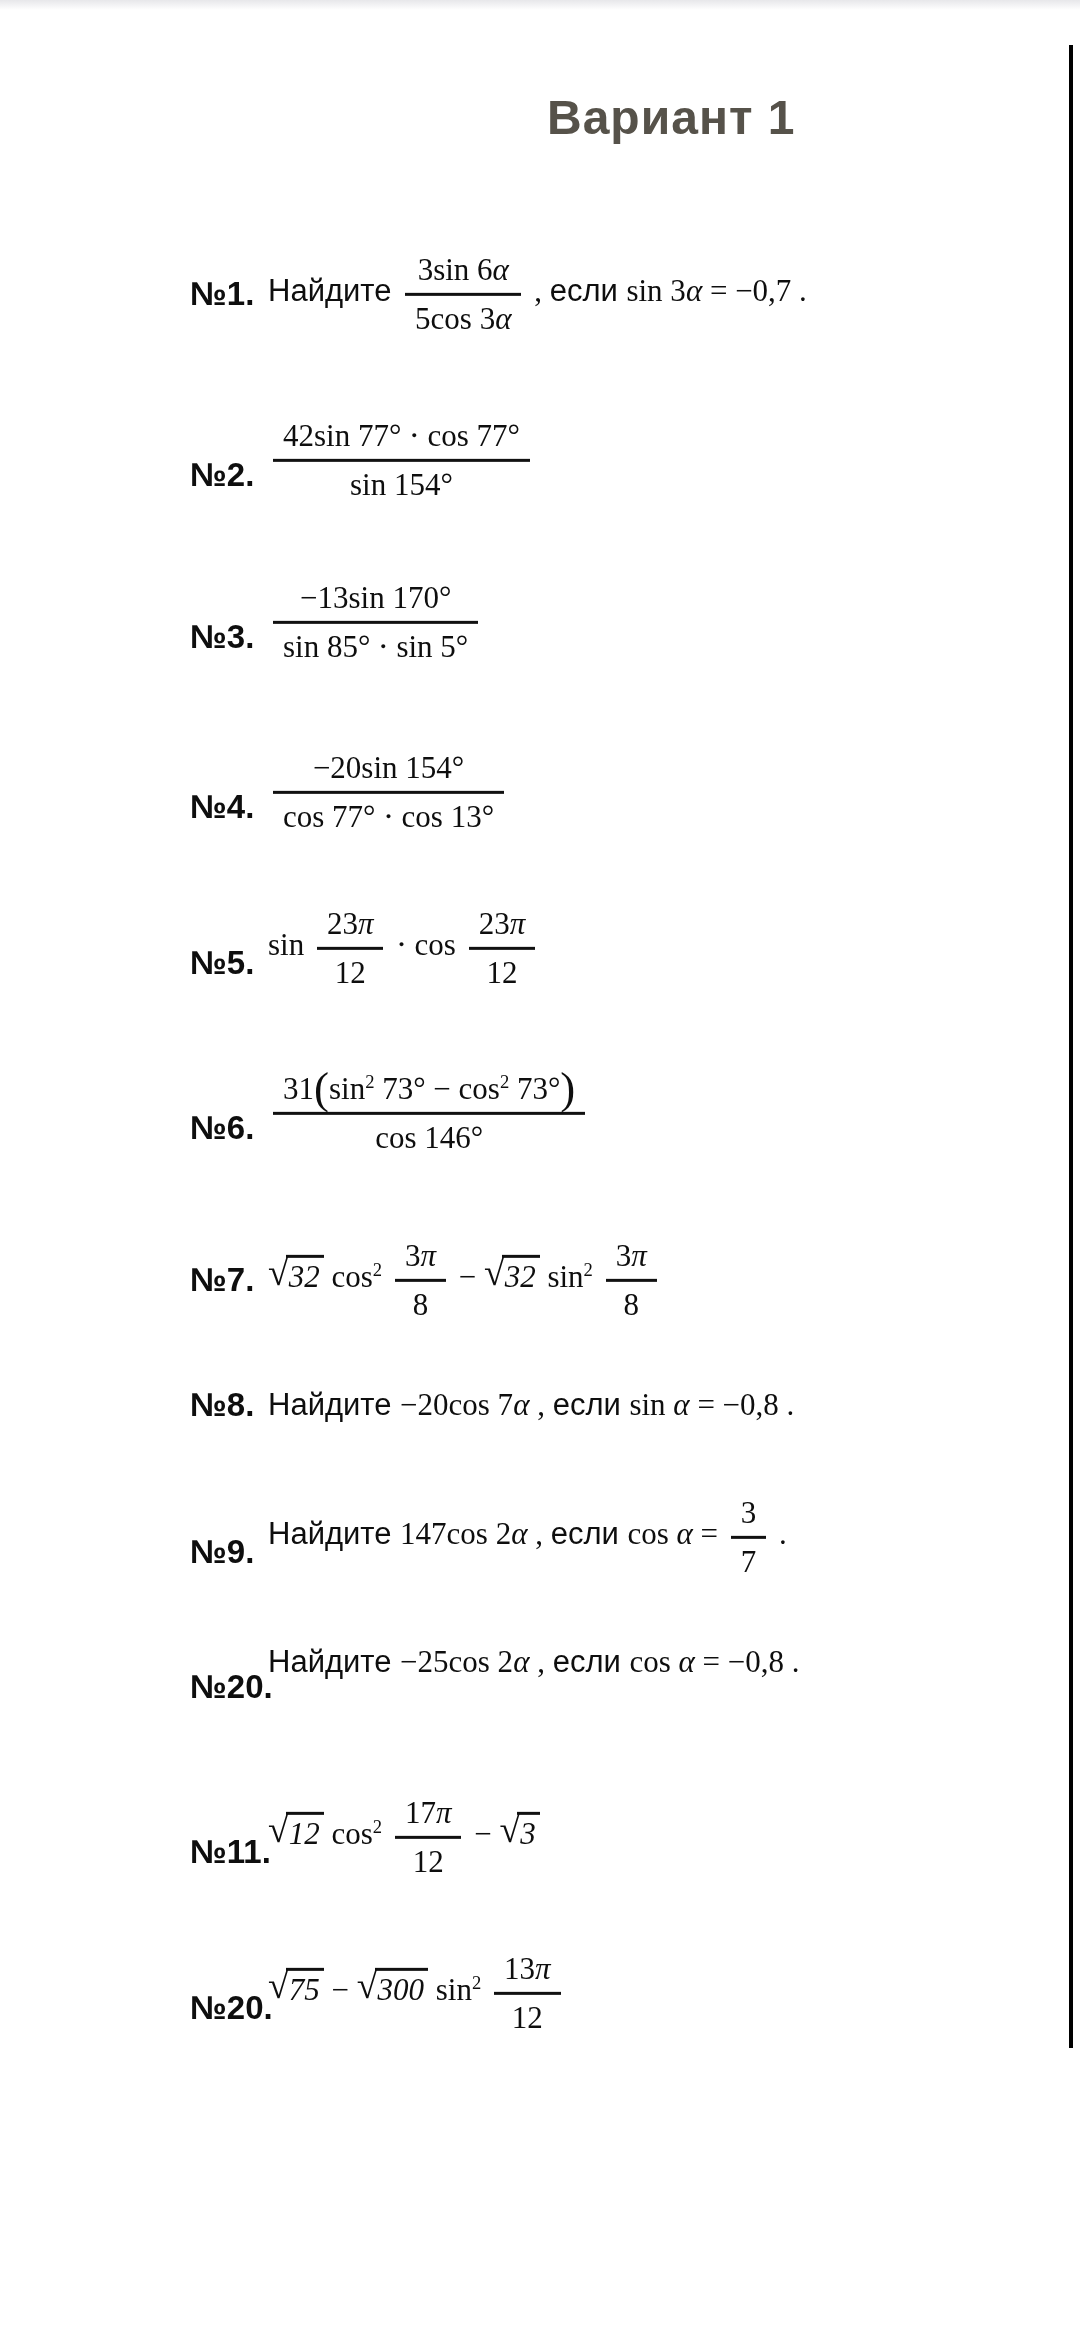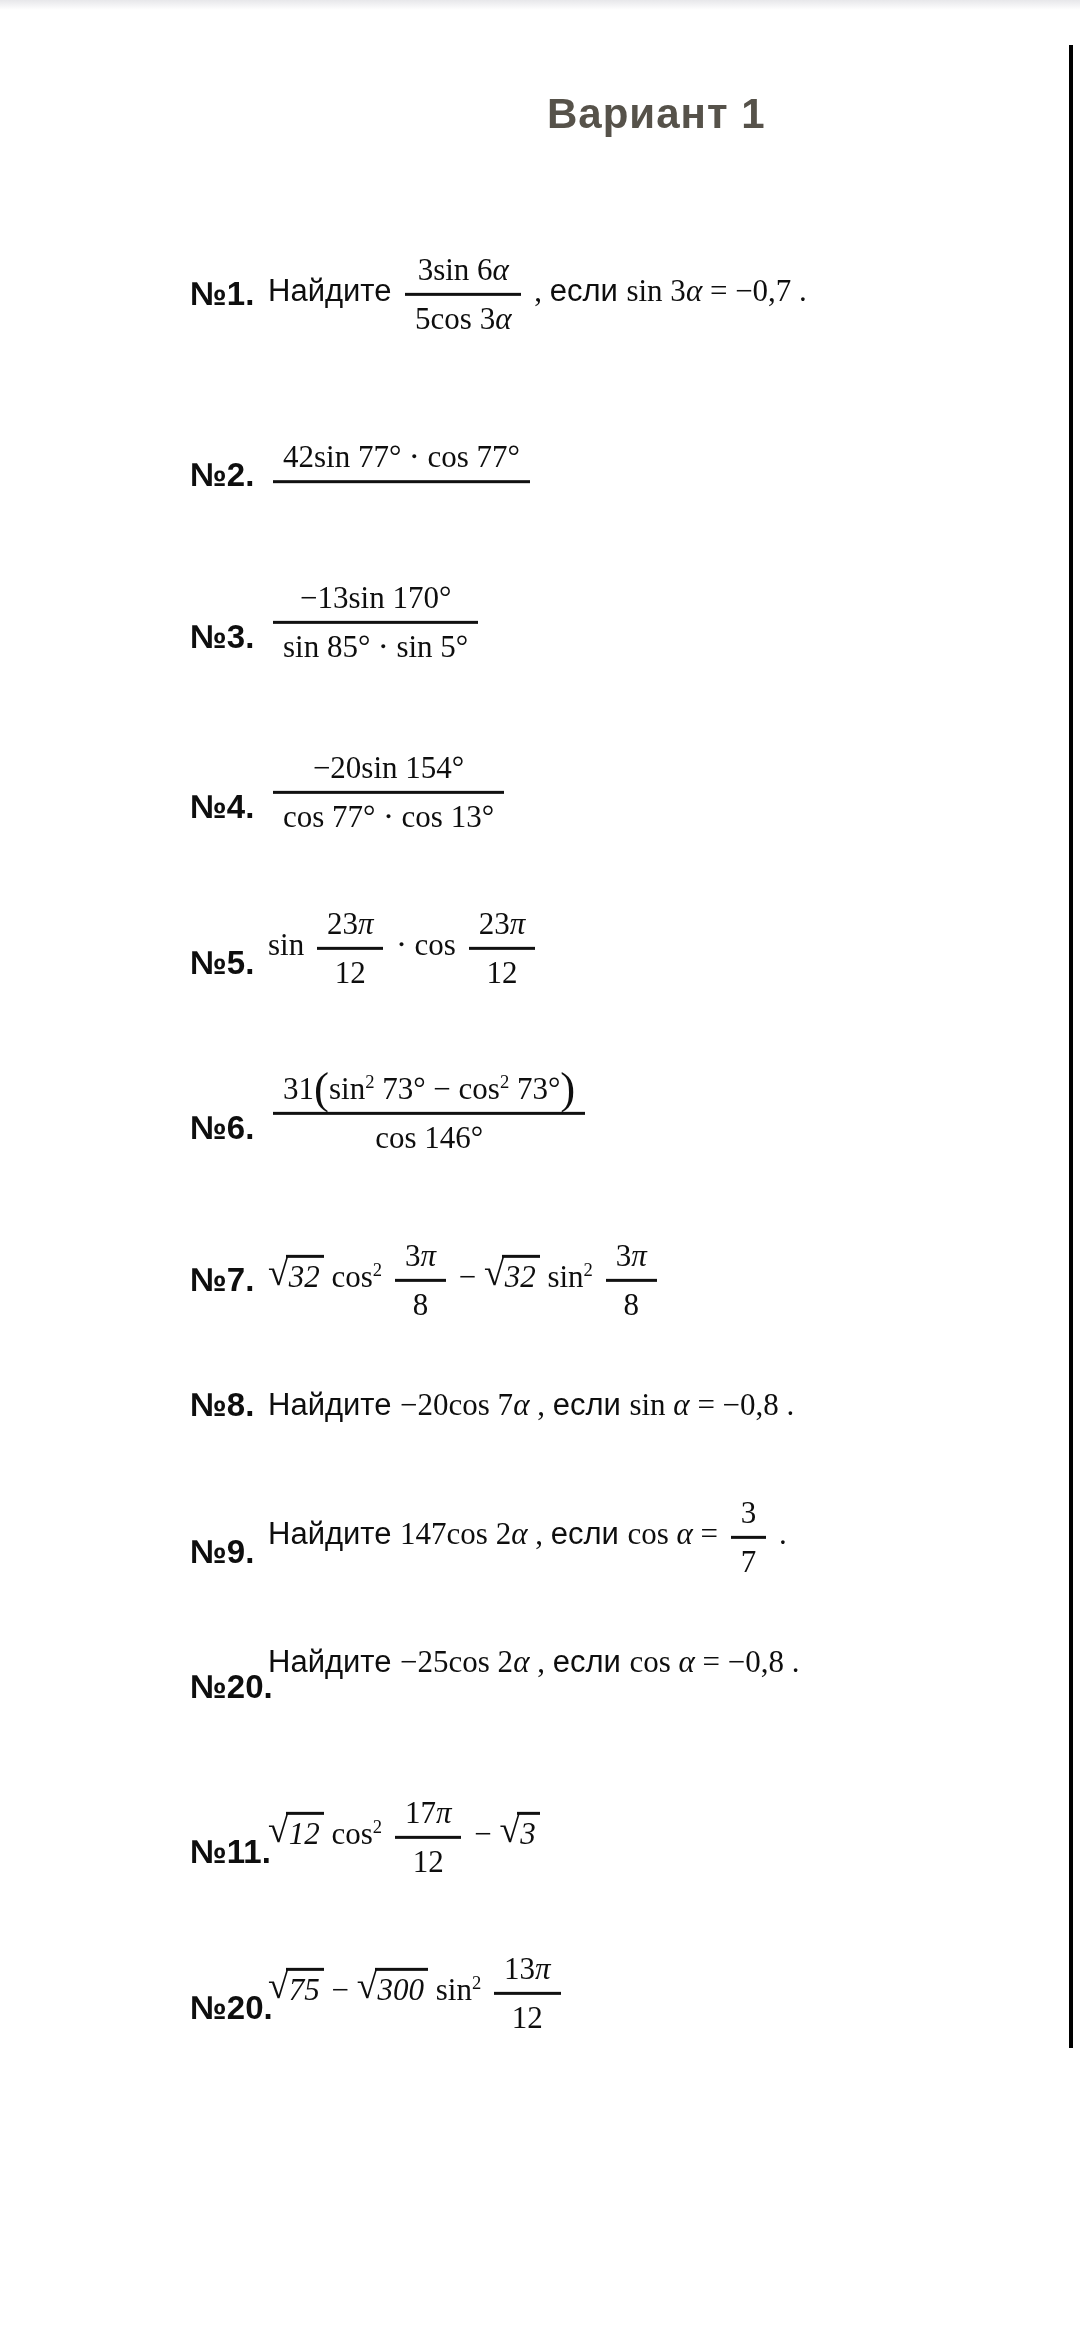--- a/index.html
+++ b/index.html
@@ -3,21 +3,21 @@
 <meta charset="utf-8">
 <style>
   html,body{margin:0;padding:0;background:#ffffff;}
   #screen{position:relative;width:1080px;height:2340px;background:#ffffff;overflow:hidden;
           font-family:"Liberation Serif","DejaVu Serif",serif;color:#0e0e0e;}
   .top-shade{position:absolute;top:0;left:0;right:0;height:10px;
              background:linear-gradient(#e7e7ea,#ffffff);}
   .right-rule{position:absolute;left:1069px;top:45px;width:4px;height:2003px;background:#000;}
   .doc-title{position:absolute;left:547px;top:90px;
              font-family:"Liberation Sans","DejaVu Sans",sans-serif;
-             font-weight:700;font-size:42px;letter-spacing:1px;}
+             font-weight:700;font-size:48px;letter-spacing:1px;}
   .row{position:absolute;left:0;right:0;height:0;}
   .plabel{position:absolute;left:190px;transform:translateY(-50%);
           font-family:"Liberation Sans","DejaVu Sans",sans-serif;
           font-weight:700;font-size:33px;white-space:nowrap;}
   .lab-low .plabel{transform:translateY(calc(-50% + 15px));}
   .lab-lower .plabel{transform:translateY(calc(-50% + 25px));}
   .formula{position:absolute;left:268px;transform:translateY(-50%);
            font-size:31px;line-height:1.15;white-space:nowrap;}
   .ru{font-family:"Liberation Sans","DejaVu Sans",sans-serif;margin-top:20px;}
   .rm{font-family:"Liberation Serif","DejaVu Serif",serif;}
@@ -44,21 +44,21 @@
   <div class="right-rule"></div>
 
   <div class="doc-title" style="color: rgb(86, 82, 74);">Вариант 1</div>
 
   <div class="row r1">
     <span class="plabel">№1.</span>
     <span class="formula"><span class="ru">Найдите </span><span class="frac"><span class="num"><span class="rm">3sin 6</span><span class="mvar">α</span></span><span class="den"><span class="rm">5cos 3</span><span class="mvar">α</span></span></span><span class="rm"> , </span><span class="ru">если </span><span class="rm">sin 3</span><span class="mvar">α</span><span class="rm"> = −0,7 .</span></span>
   </div>
   <div class="row r2 lab-low">
     <span class="plabel">№2.</span>
-    <span class="formula"><span class="frac"><span class="num"><span class="rm">42sin 77° ⋅ cos 77°</span></span></span></span>
+    <span class="formula"><span class="frac"><span class="num"><span class="rm">42sin 77° ⋅ cos 77°</span></span><span class="den"><span class="rm">sin 154°</span></span></span></span>
   </div>
   <div class="row r3 lab-low">
     <span class="plabel">№3.</span>
     <span class="formula"><span class="frac"><span class="num"><span class="rm">−13sin 170°</span></span><span class="den"><span class="rm">sin 85° ⋅ sin 5°</span></span></span></span>
   </div>
   <div class="row r4 lab-low">
     <span class="plabel">№4.</span>
     <span class="formula"><span class="frac"><span class="num"><span class="rm">−20sin 154°</span></span><span class="den"><span class="rm">cos 77° ⋅ cos 13°</span></span></span></span>
   </div>
   <div class="row r5 lab-low">

